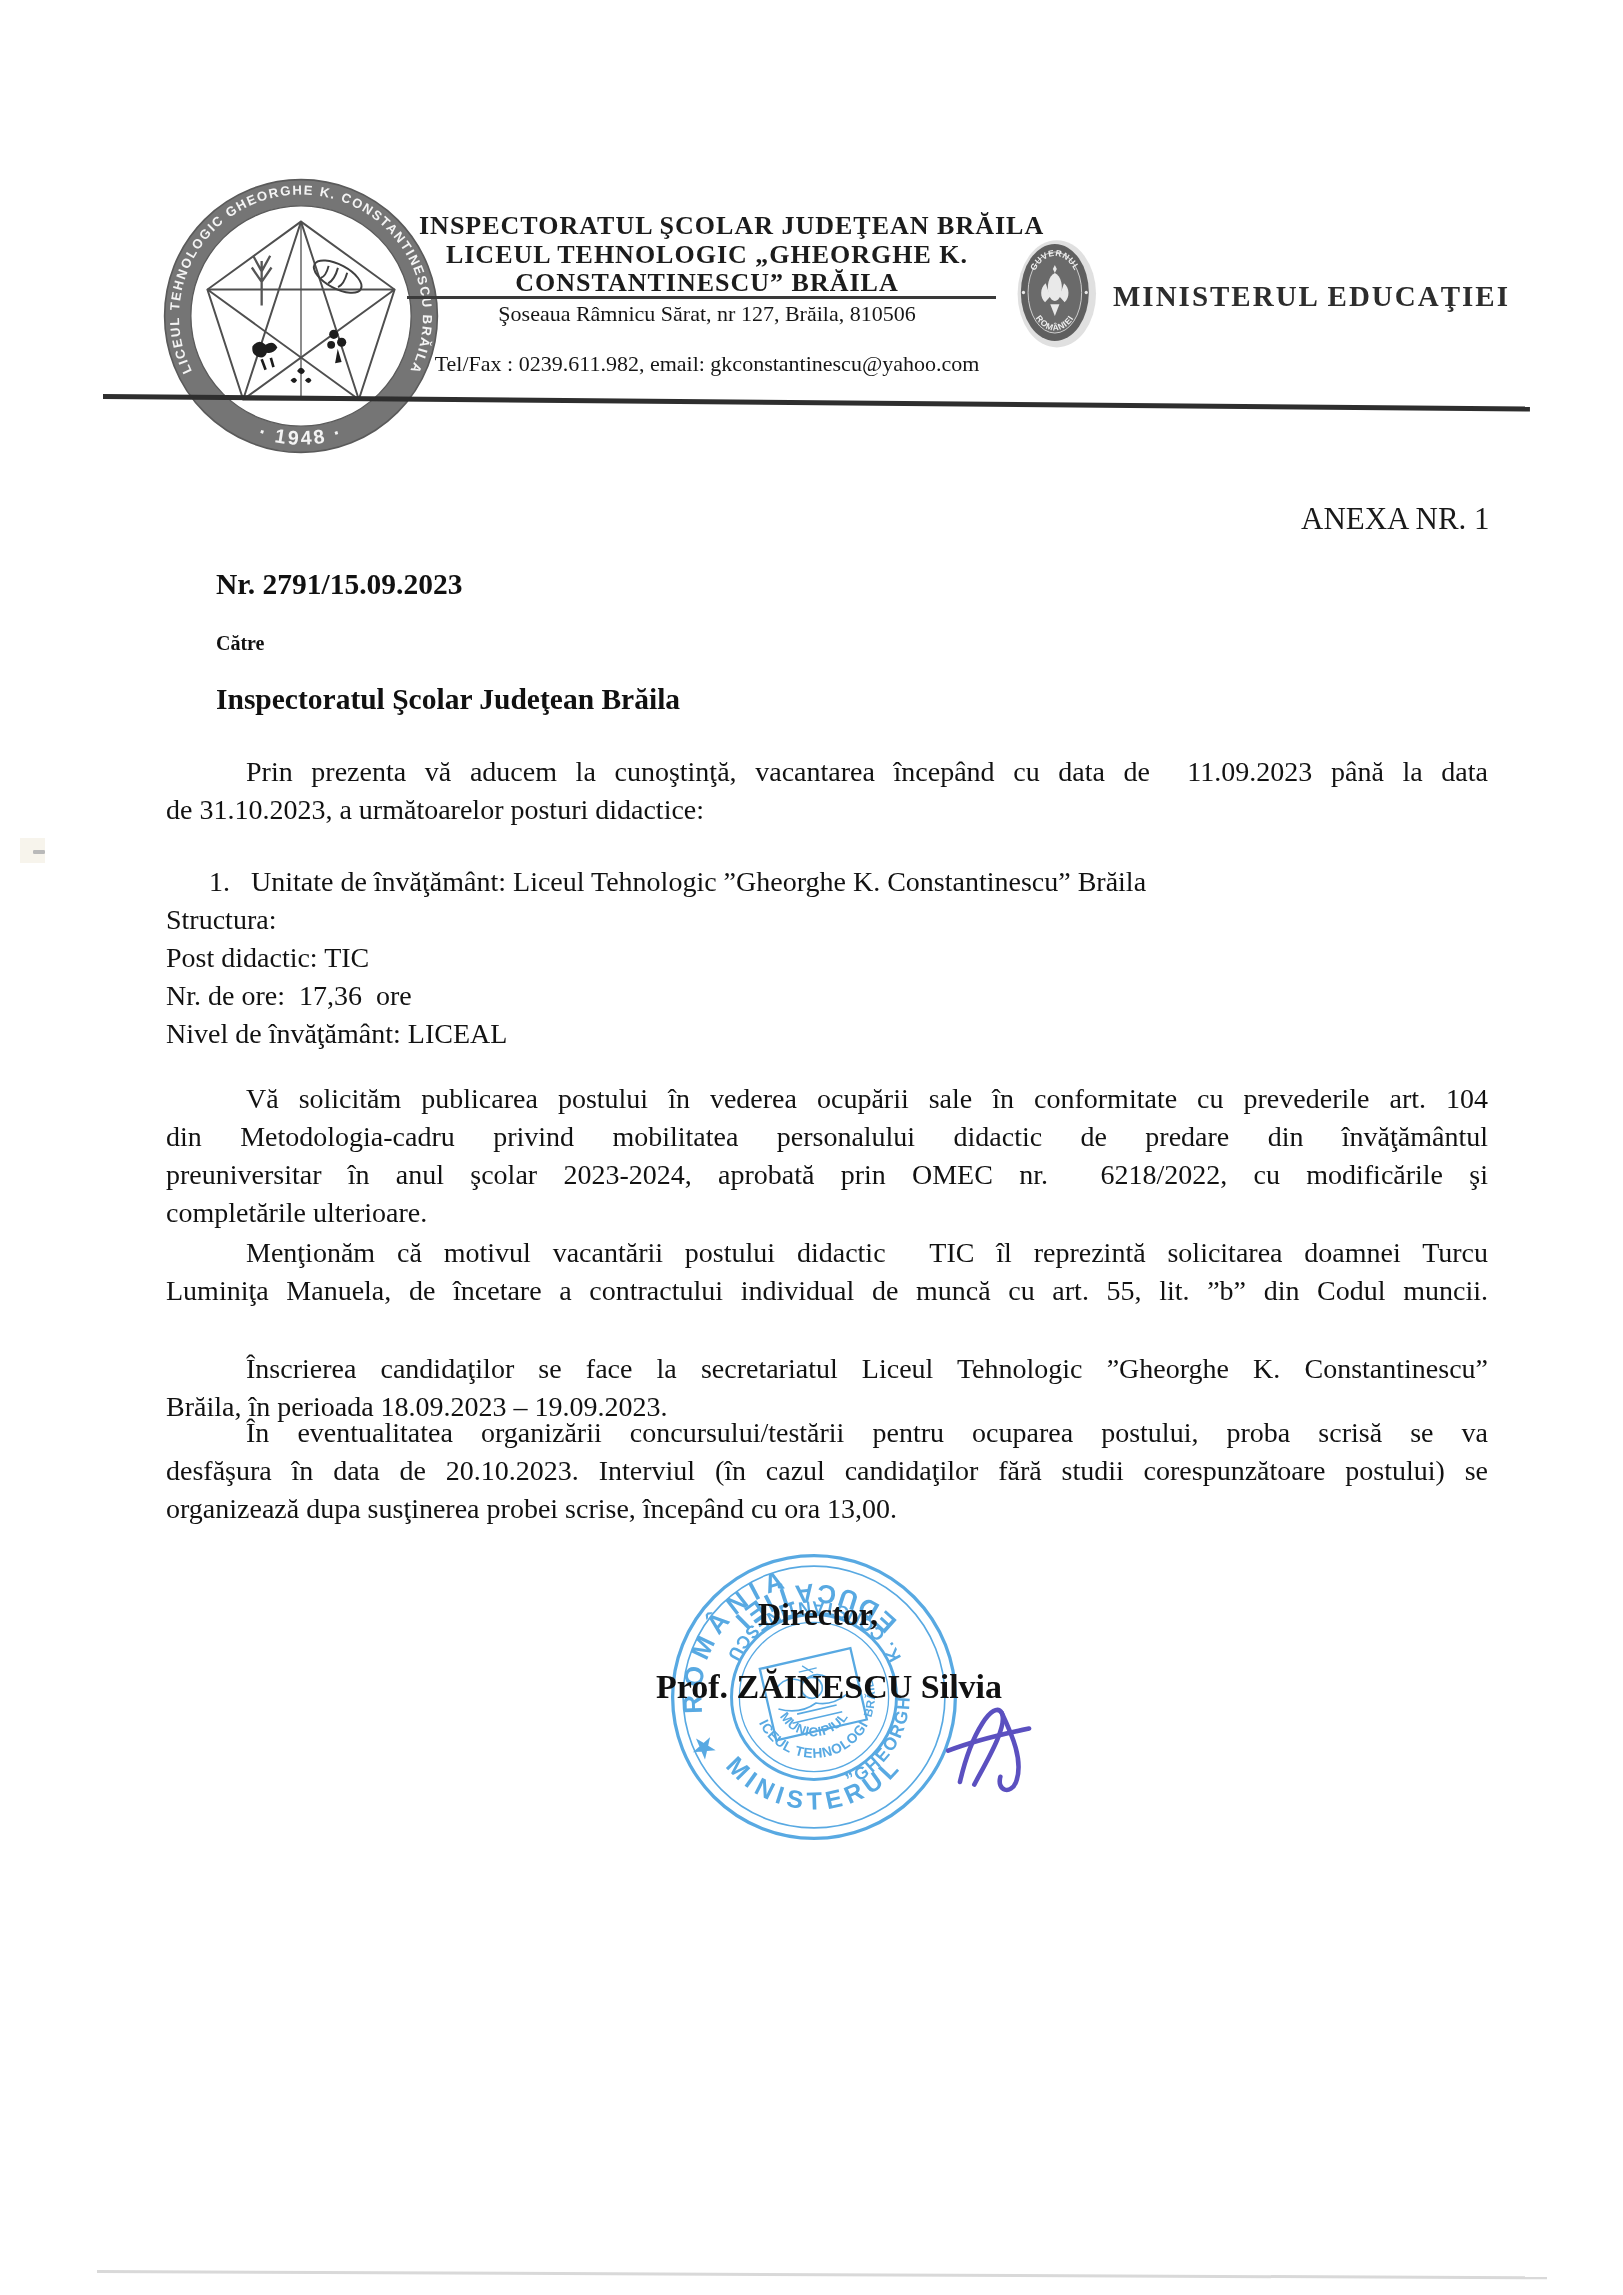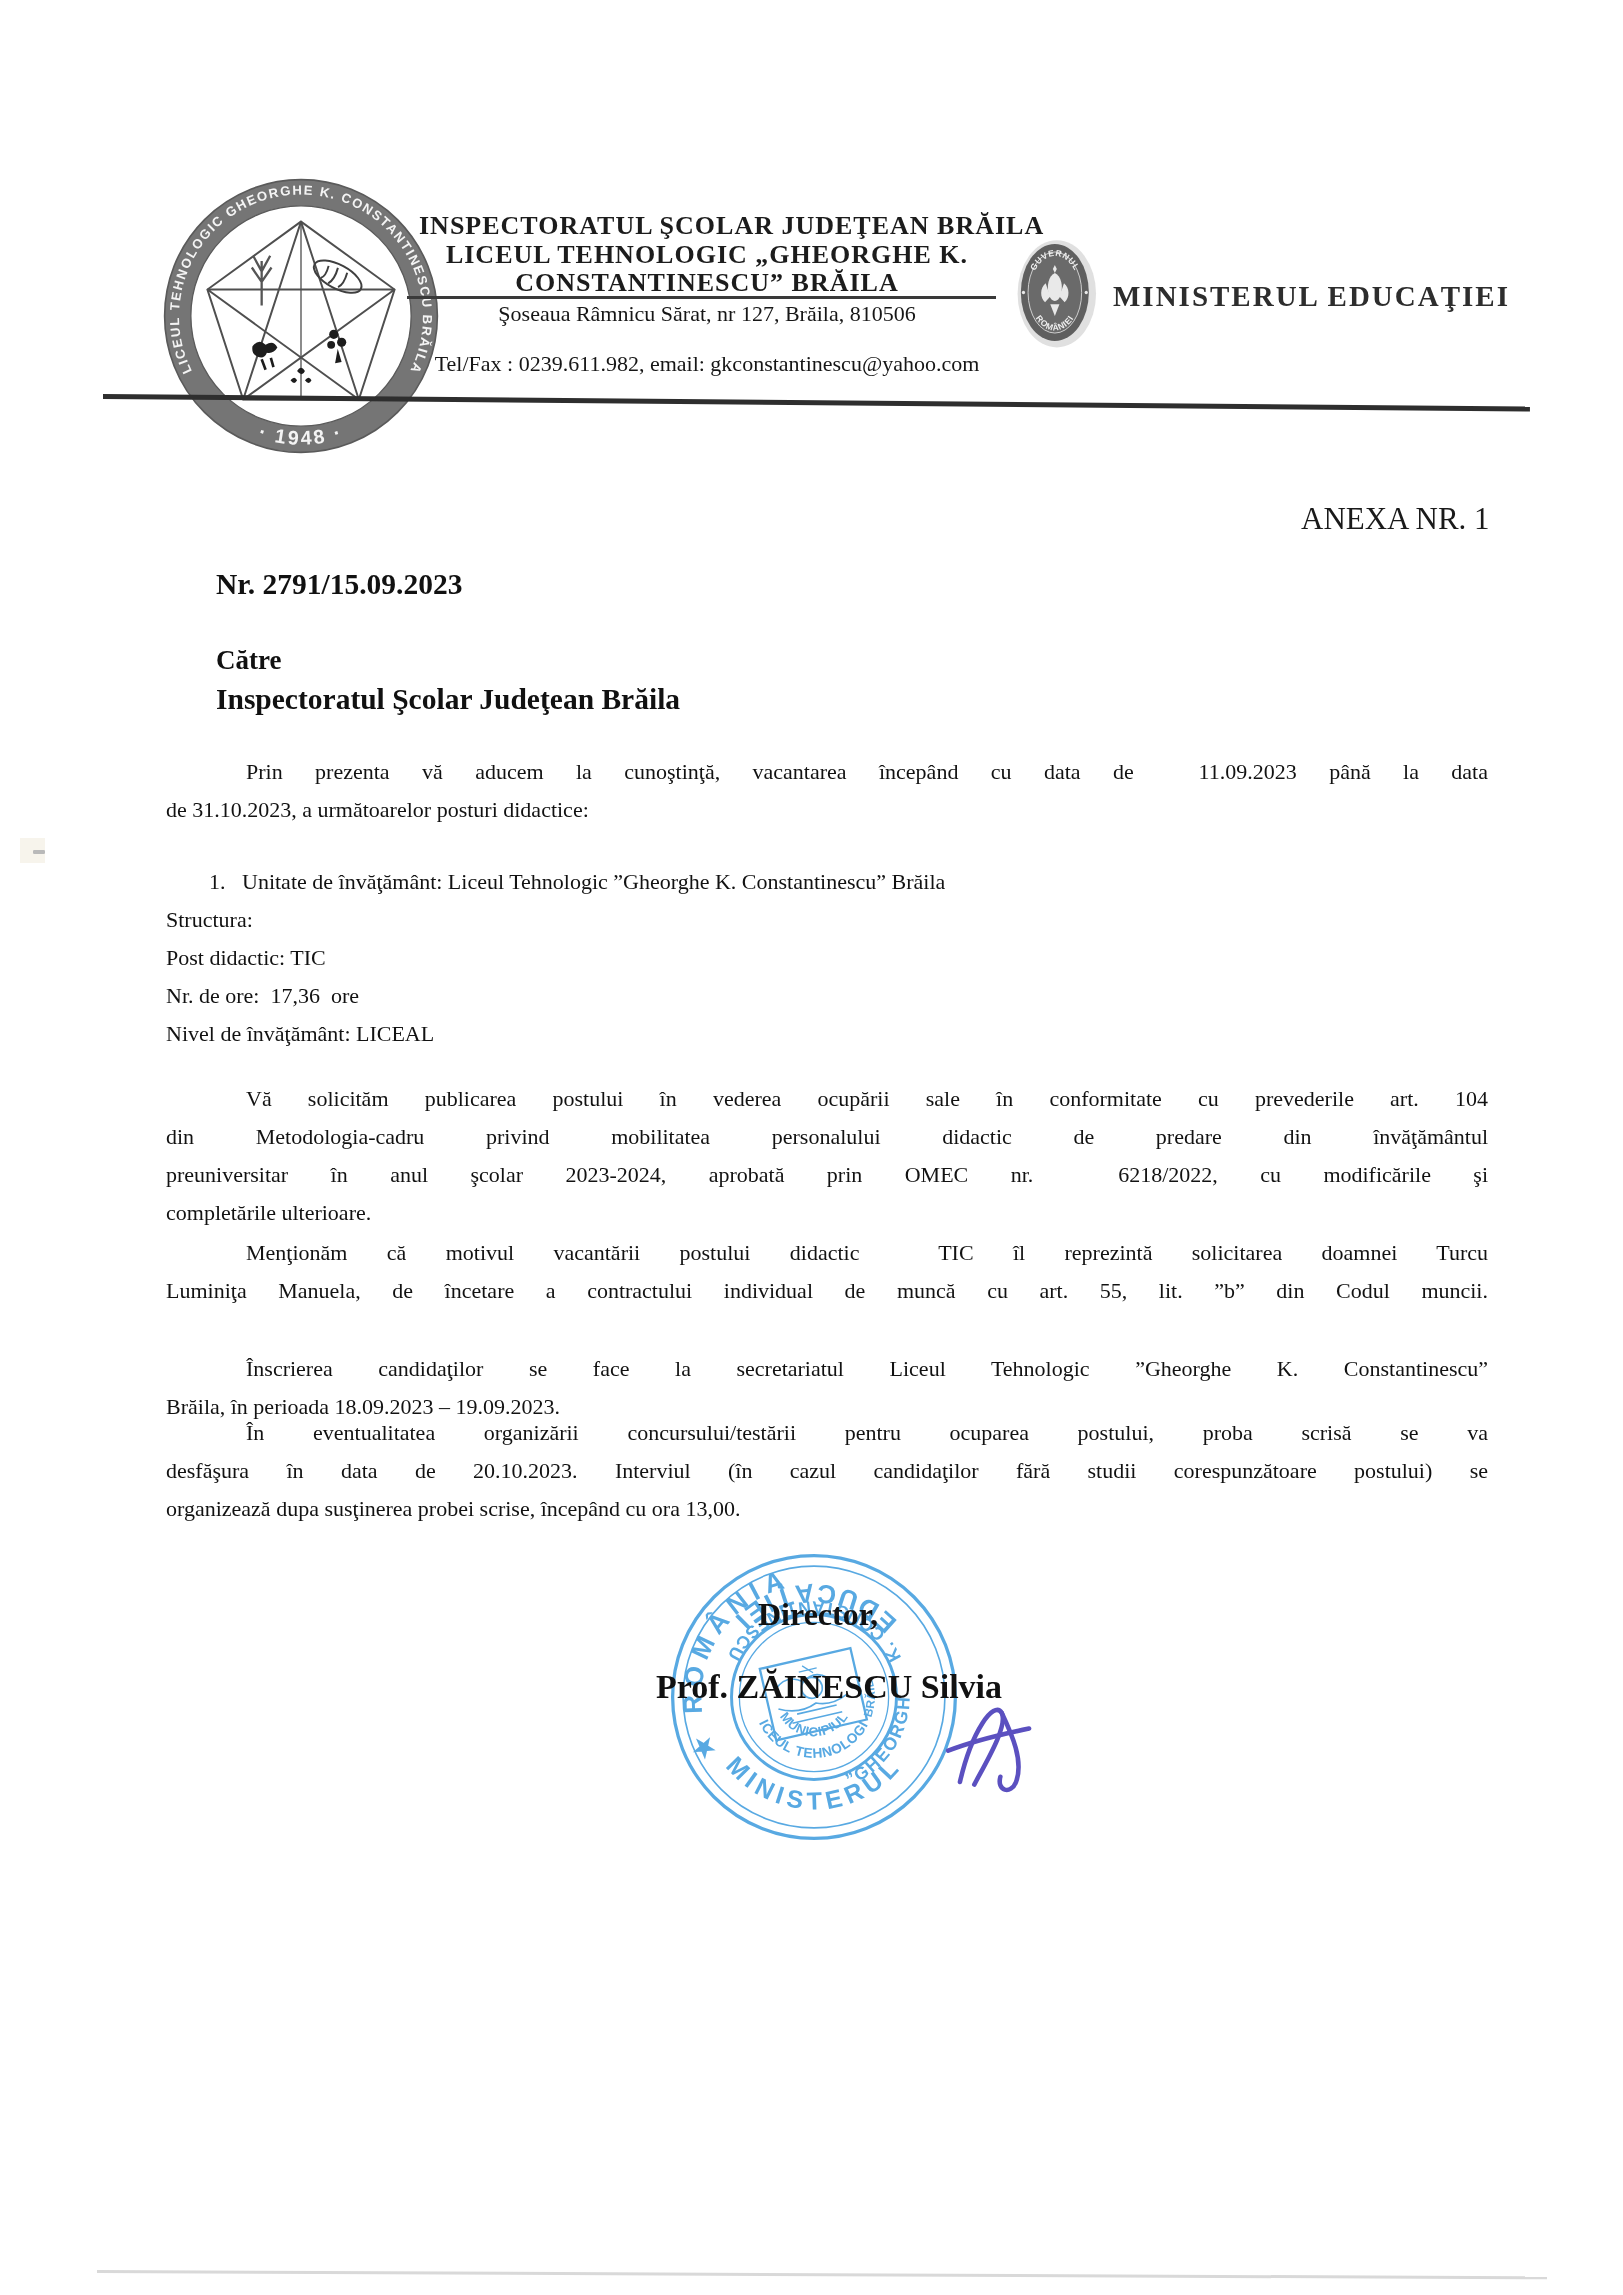--- a/index.html
+++ b/index.html
@@ -17,25 +17,25 @@
   .hdr-rule { left:407px; top:296px; width:589px; height:2.6px; background:#3a3a3a; }
   .addr-line { position:absolute; width:100%; text-align:center; font-size:22px; color:#161616; white-space:nowrap; }
   .ministry { left:1113px; top:280px; width:406px; font-size:29px; font-weight:bold;
               letter-spacing:2px; color:#2d2d2d; white-space:nowrap; }
   .main-rule { left:103px; top:394px; width:1427px; height:4.6px; background:#2e2e2e;
                transform:rotate(0.5deg); transform-origin:left center; }
 
   
   .annex { left:1301px; top:501px; font-size:31px; color:#1a1a1a; }
   .regnum { left:216px; top:568px; font-size:29.5px; font-weight:bold; }
-  .salut { left:216px; top:645px; font-size:27px; font-weight:bold; }
+  .salut { left:216px; top:632px; font-size:20px; font-weight:bold; }
   .rcpt  { left:216px; top:683px; font-size:29.5px; font-weight:bold; }
   .blocks { left:166px; top:0; width:1322px; }
   .block { position:absolute; width:1322px; }
-  .bline { font-size:22px; line-height:38px; color:#121212; text-align:left; }
+  .bline { font-size:28px; line-height:38px; color:#121212; text-align:left; }
   .bline.just { text-align:justify; text-align-last:justify; }
 
   
   .sig-title { left:758px; top:1596px; font-size:32px; font-weight:bold; z-index:3; }
   .sig-name  { left:656px; top:1668px; font-size:34px; font-weight:bold; z-index:3; }
 
   .stamp-svg { left:670px; top:1553px; z-index:2; opacity:.92; }
   .stamp-svg text { font-family:"Liberation Sans", sans-serif; font-weight:bold; }
   .sign-svg { left:926px; top:1685px; z-index:4; }
 

